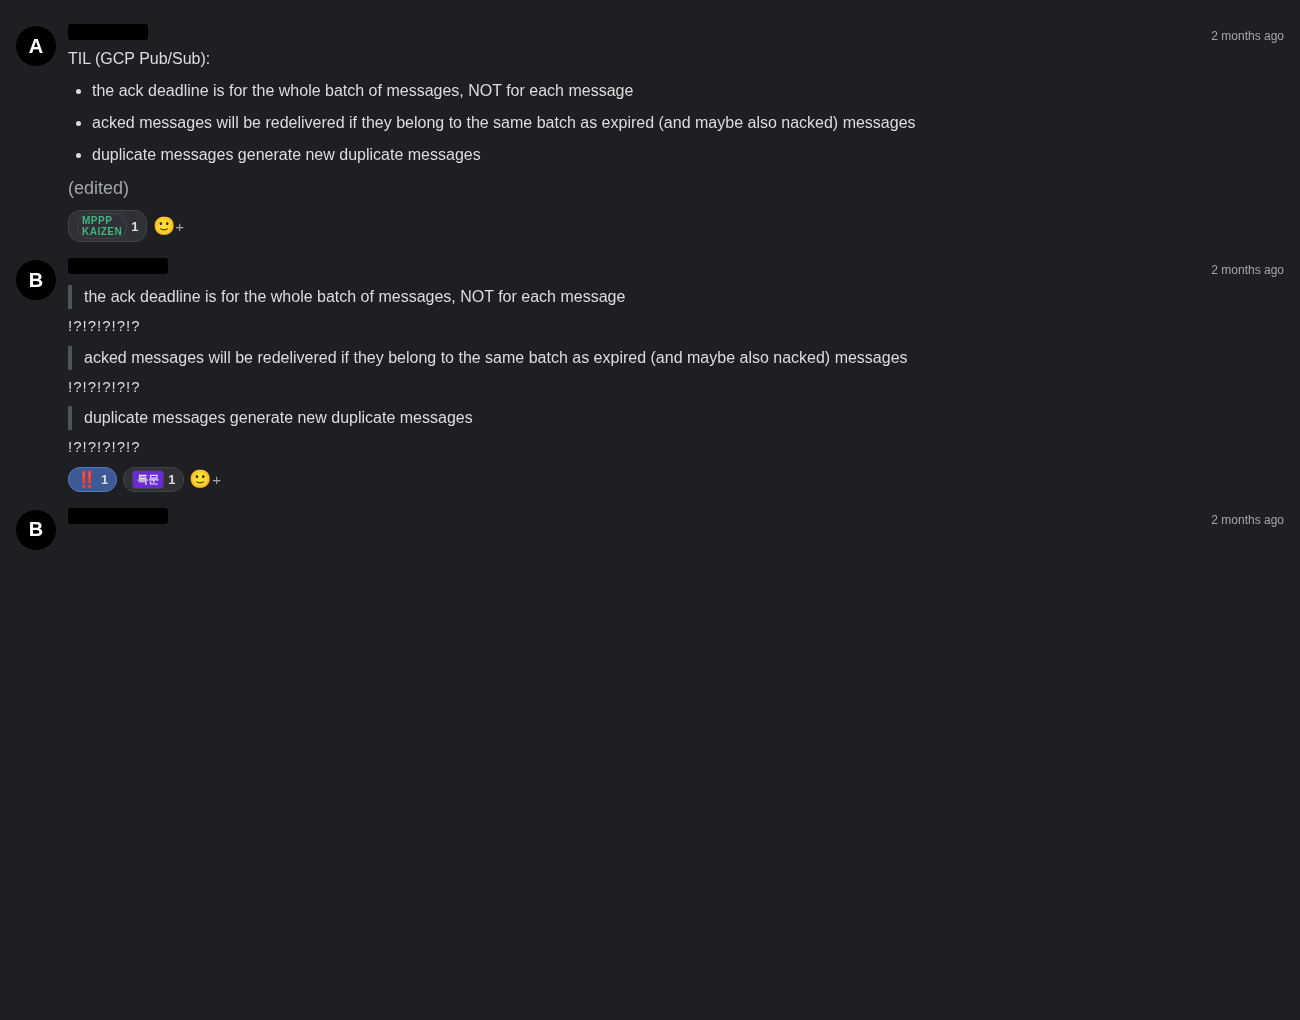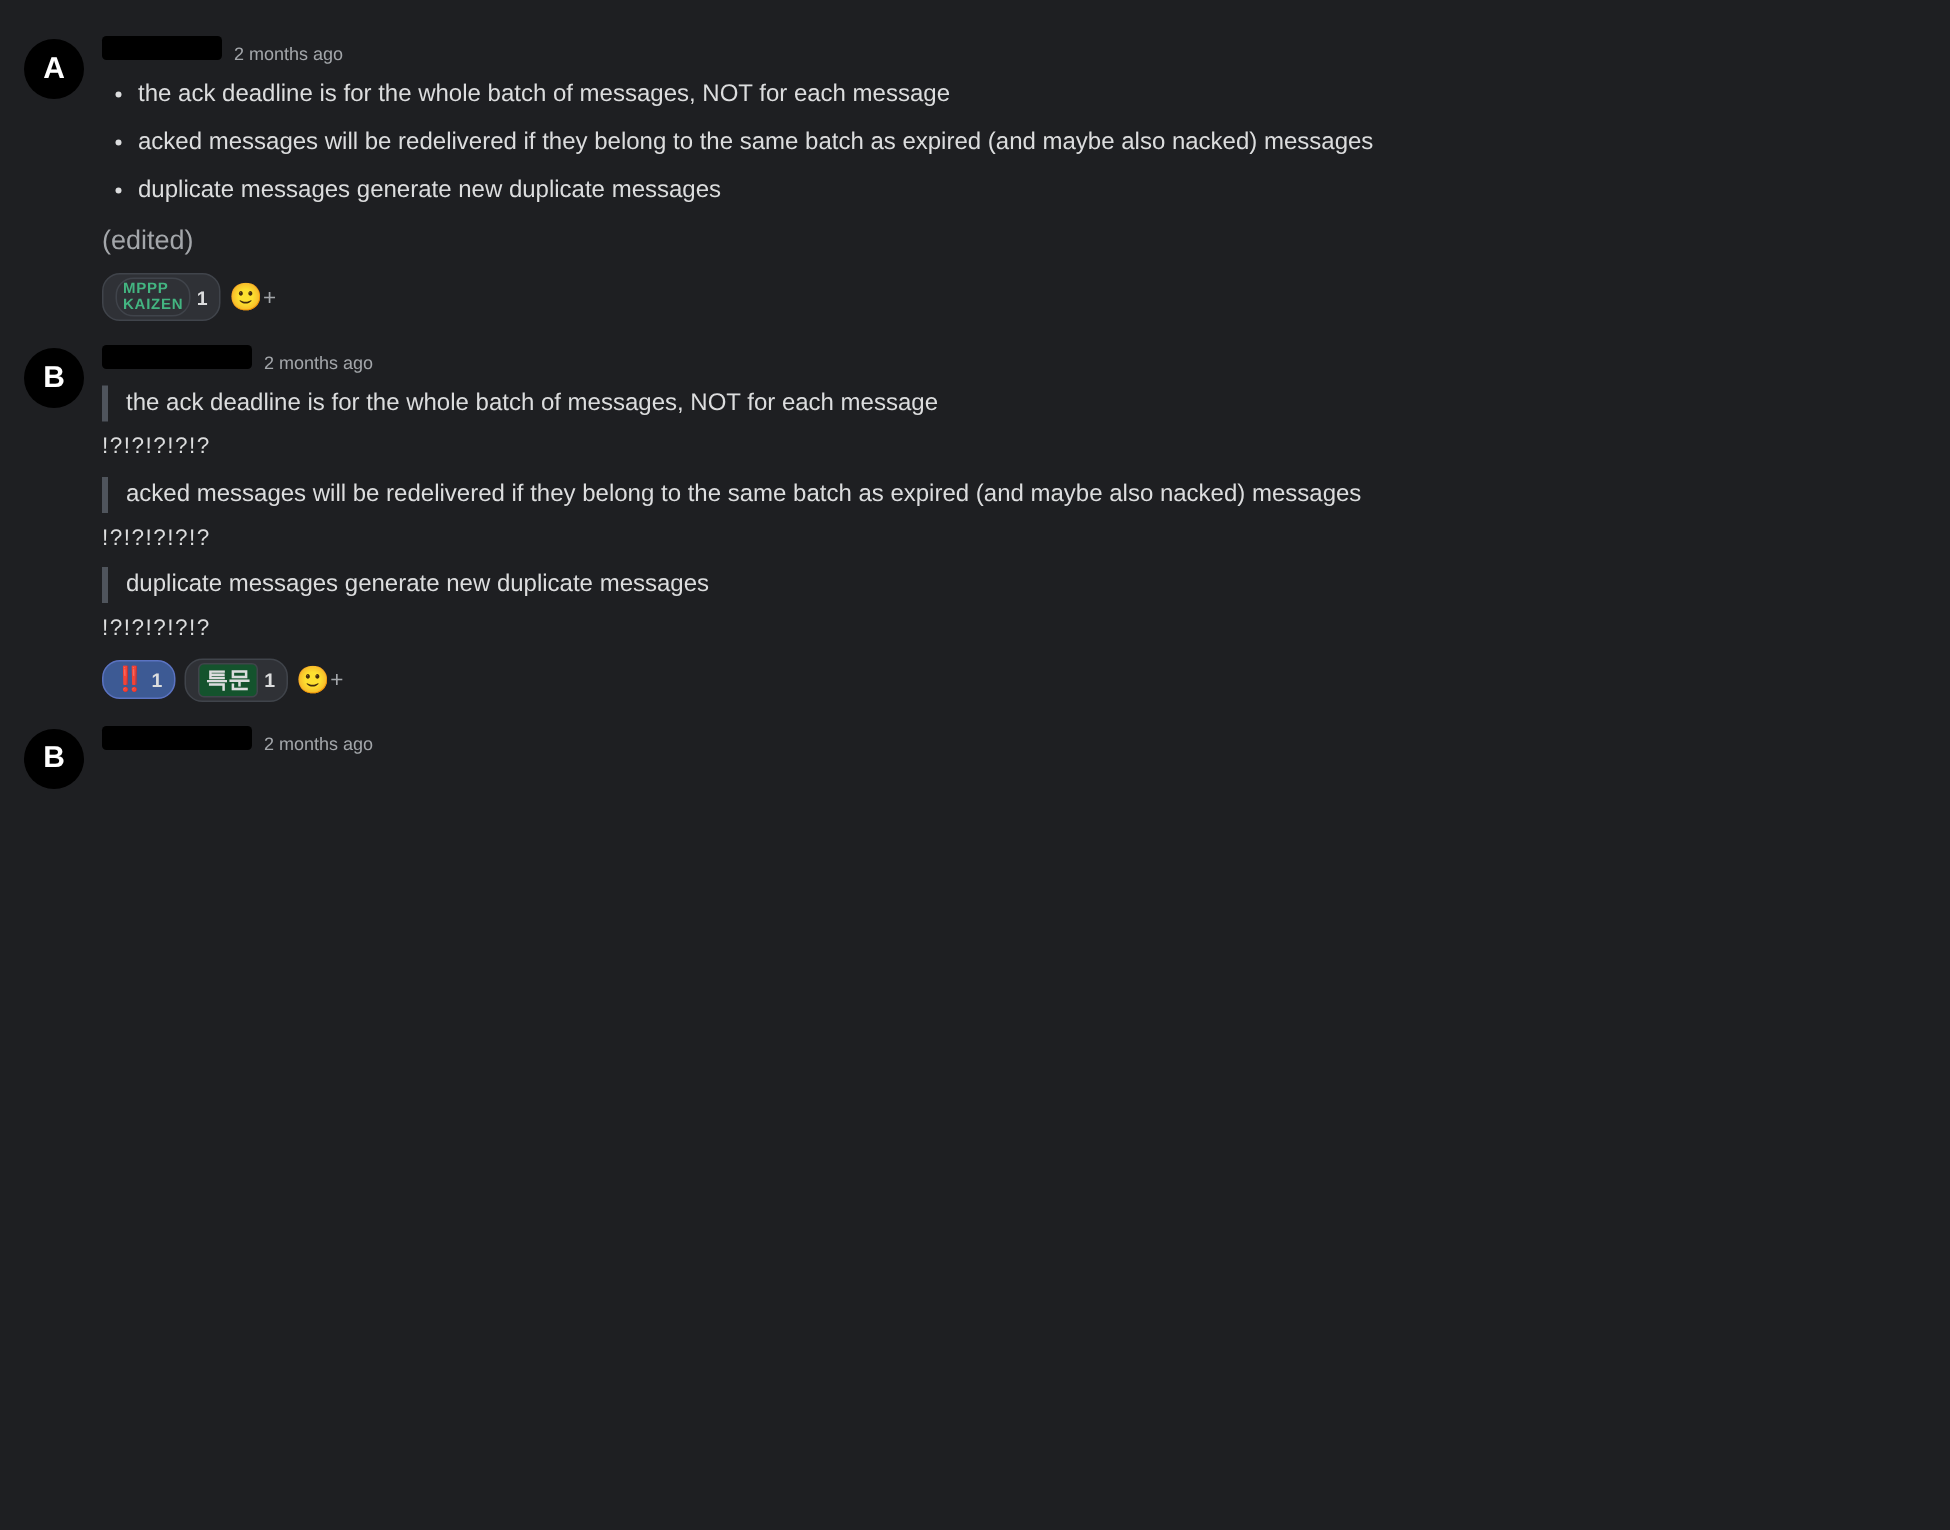--- a/index.html
+++ b/index.html
@@ -48,20 +48,21 @@
     .message-content {
       flex: 1;
       min-width: 0;
     }
 
     .message-header {
       display: flex;
       align-items: baseline;
       gap: 8px;
       margin-bottom: 4px;
+      justify-content: space-between;
     }
 
     .username-redacted {
       display: inline-block;
       background-color: #000000;
       height: 16px;
       border-radius: 3px;
     }
 
     .timestamp {
@@ -176,42 +177,43 @@
       padding: 1px 4px;
       font-size: 10px;
       font-weight: bold;
       color: #43b581;
       letter-spacing: 0.5px;
     }
 
     .emoji-reaction-special {
       display: inline-flex;
       align-items: center;
-      background-color: #14532d;
+      background-color: #6d28d9;
       border: 1px solid #40444b;
       border-radius: 4px;
       padding: 1px 4px;
-      font-size: 15px;
+      font-size: 11px;
       font-weight: bold;
       color: #dcddde;
     }
   </style>
 </head>
 <body>
 
 <div class="message-list">
 
   <div class="message" id="msg-1">
     <div class="avatar">A</div>
     <div class="message-content">
       <div class="message-header">
         <span class="username-redacted" style="width:80px;"></span>
         <span class="timestamp">2 months ago</span>
       </div>
       <div class="message-body">
+        <p>TIL (GCP Pub/Sub):</p>
         <ul class="bullet-list">
           <li>the ack deadline is for the whole batch of messages, NOT for each message</li>
           <li>acked messages will be redelivered if they belong to the same batch as expired (and maybe also nacked) messages</li>
           <li>duplicate messages generate new duplicate messages</li>
         </ul>
         <div class="edited-tag">(edited)</div>
       </div>
       <div class="reactions">
         <div class="reaction">
           <span class="kaizen-emoji">MPPP<br>KAIZEN</span>

